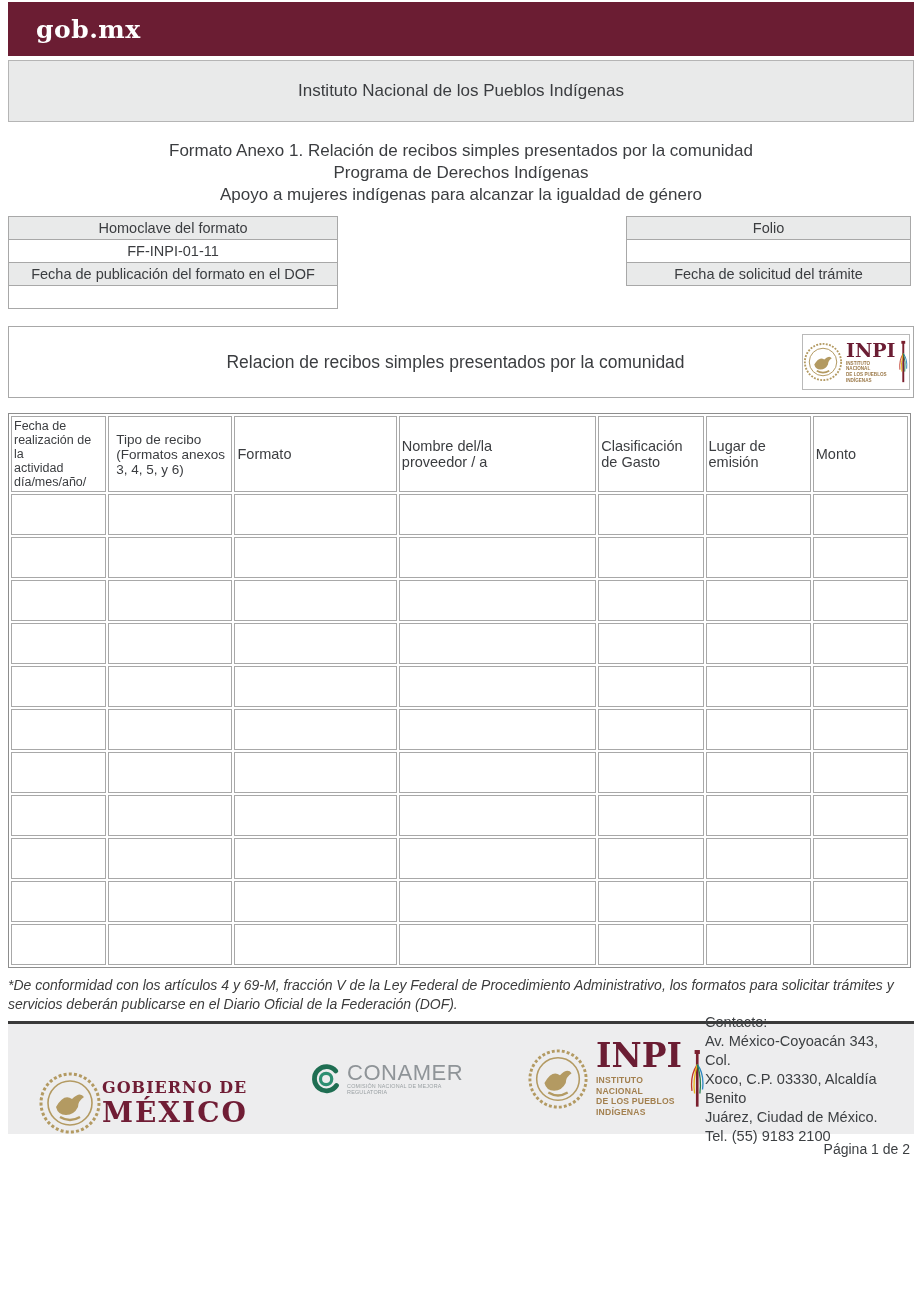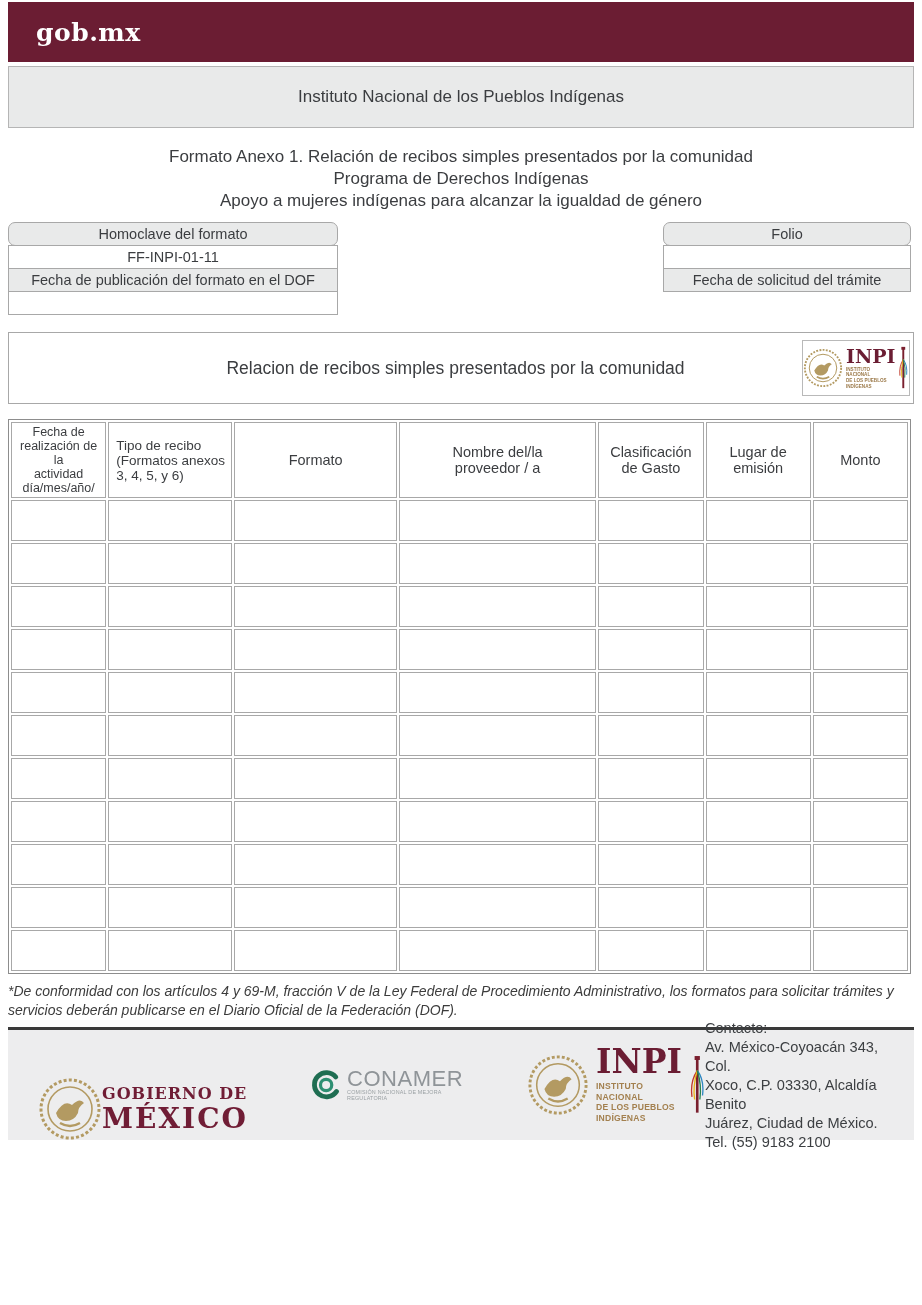--- a/index.html
+++ b/index.html
@@ -16,35 +16,35 @@
   }
   *{box-sizing:border-box;margin:0;padding:0;}
   body{
     width:922px;height:1305px;background:#ffffff;
     font-family:"Liberation Sans", sans-serif;color:var(--ink);
     overflow:hidden;position:relative;
   }
   .page{padding:2px 8px 0 8px;}
 
   
-  .brand-bar{height:60px;background:var(--maroon);display:flex;align-items:center;padding-left:28px;}
+  .brand-bar{height:54px;background:var(--maroon);display:flex;align-items:center;padding-left:28px;}
   .brand-logo{font-family:"DejaVu Serif", serif;font-weight:bold;font-size:25px;color:#ffffff;letter-spacing:.5px;}
   .institute-bar{margin-top:4px;height:62px;background:var(--fill);border:1px solid #b5b5b5;
     display:flex;align-items:center;justify-content:center;font-size:17px;color:#3b3d40;}
 
   
   .title-block{margin-top:18px;text-align:center;font-size:17px;line-height:22px;color:#3b3d40;}
 
   
   .meta-row{margin-top:10px;display:flex;justify-content:space-between;align-items:flex-start;}
   .meta-box{width:330px;}
-  .meta-box.right{width:248px;margin-right:3px;}
+  .meta-box.right{width:285px;margin-right:3px;}
   .meta-cell{height:24px;border:1px solid var(--line);display:flex;align-items:center;justify-content:center;
     font-size:14.5px;color:#3b3d40;background:#fff;margin-top:-1px;}
-  .meta-cell:first-child{margin-top:0;border-radius:7px;}
+  .meta-cell:first-child{margin-top:0;}
   .meta-cell.hdr{background:var(--fill);}
   .date-cell{display:flex;}
   .date-cell span{flex:1;text-align:center;font-size:12.5px;color:var(--ghost);letter-spacing:1px;}
 
   
   .banner{margin-top:17px;height:72px;border:1px solid var(--line);display:flex;align-items:center;}
   .banner-title{flex:1;text-align:center;font-size:17.5px;color:#3b3d40;padding-left:100px;}
   .banner-logo{width:108px;height:56px;border:1px solid #b9b9b9;margin-right:3px;
     display:flex;align-items:center;justify-content:center;gap:3px;background:#fff;}
   .banner-logo .acronym{font-family:"DejaVu Serif", serif;font-weight:bold;font-size:19px;color:var(--maroon);line-height:18px;}
@@ -55,21 +55,21 @@
   .field-row{display:flex;margin-top:-1px;}
   .field-row:first-child{margin-top:0;}
   .field-label{width:202px;border:1px solid var(--line);height:31px;display:flex;align-items:center;
     padding-left:10px;font-size:15.5px;color:#3b3d40;background:#fff;}
   .field-value{flex:1;border:1px solid var(--line);border-left:none;height:31px;background:#fff;}
 
   
   table.receipts{margin-top:15px;width:903px;border-collapse:separate;border-spacing:2px;
     border:1px solid var(--line-dark);background:#fff;}
   table.receipts th{border:1px solid var(--line);font-weight:normal;color:#3b3d40;
-    white-space:pre-line;height:62px;vertical-align:middle;text-align:center;font-size:14.5px;padding:2px;}
+    white-space:pre-line;height:62px;vertical-align:middle;text-align:left;font-size:14.5px;padding:2px;}
   table.receipts th:nth-child(1){font-size:12.5px;line-height:14px;}
   table.receipts th:nth-child(2){font-size:13.5px;text-align:left;padding-left:7px;line-height:15px;}
   table.receipts th:nth-child(4){line-height:16px;}
   table.receipts td{border:1px solid var(--line);height:41px;}
 
   
   .footnote{margin-top:8px;font-size:14px;font-style:italic;color:#3c3c3c;line-height:19px;width:906px;}
   .divider{margin-top:7px;height:3px;background:#3a3a3a;}
 
   
@@ -335,14 +335,15 @@
 
     <div class="contact">
       <div>Contacto:</div>
       <div>Av. México-Coyoacán 343, Col.</div>
       <div>Xoco, C.P. 03330, Alcaldía Benito</div>
       <div>Juárez, Ciudad de México.</div>
       <div>Tel. (55) 9183 2100</div>
     </div>
   </div>
 
+  <div class="page-indicator">Página 1 de 2</div>
 
 </div>
 
 </body></html>

